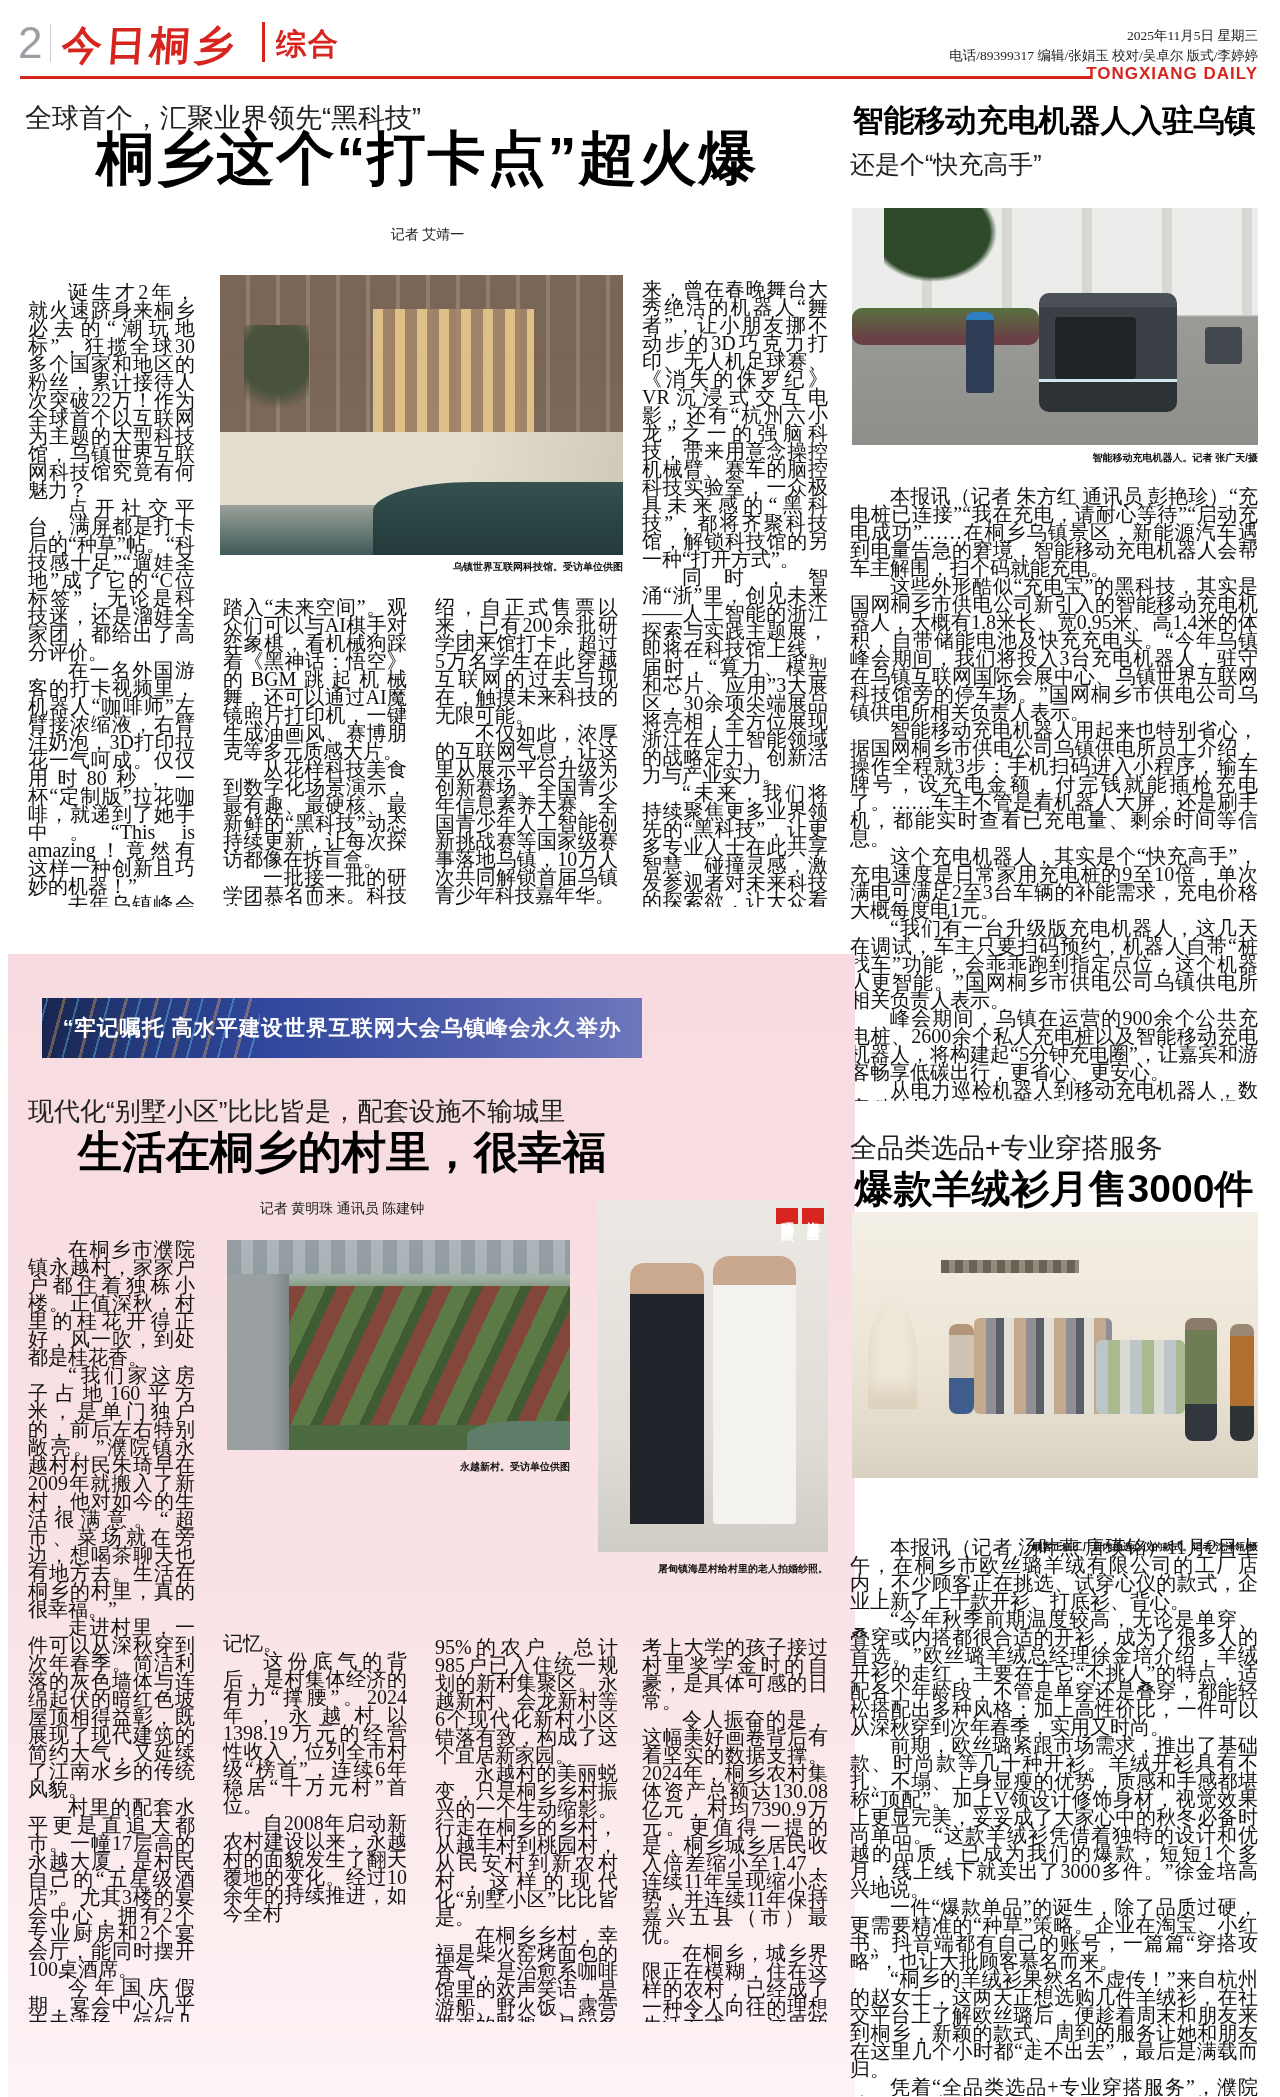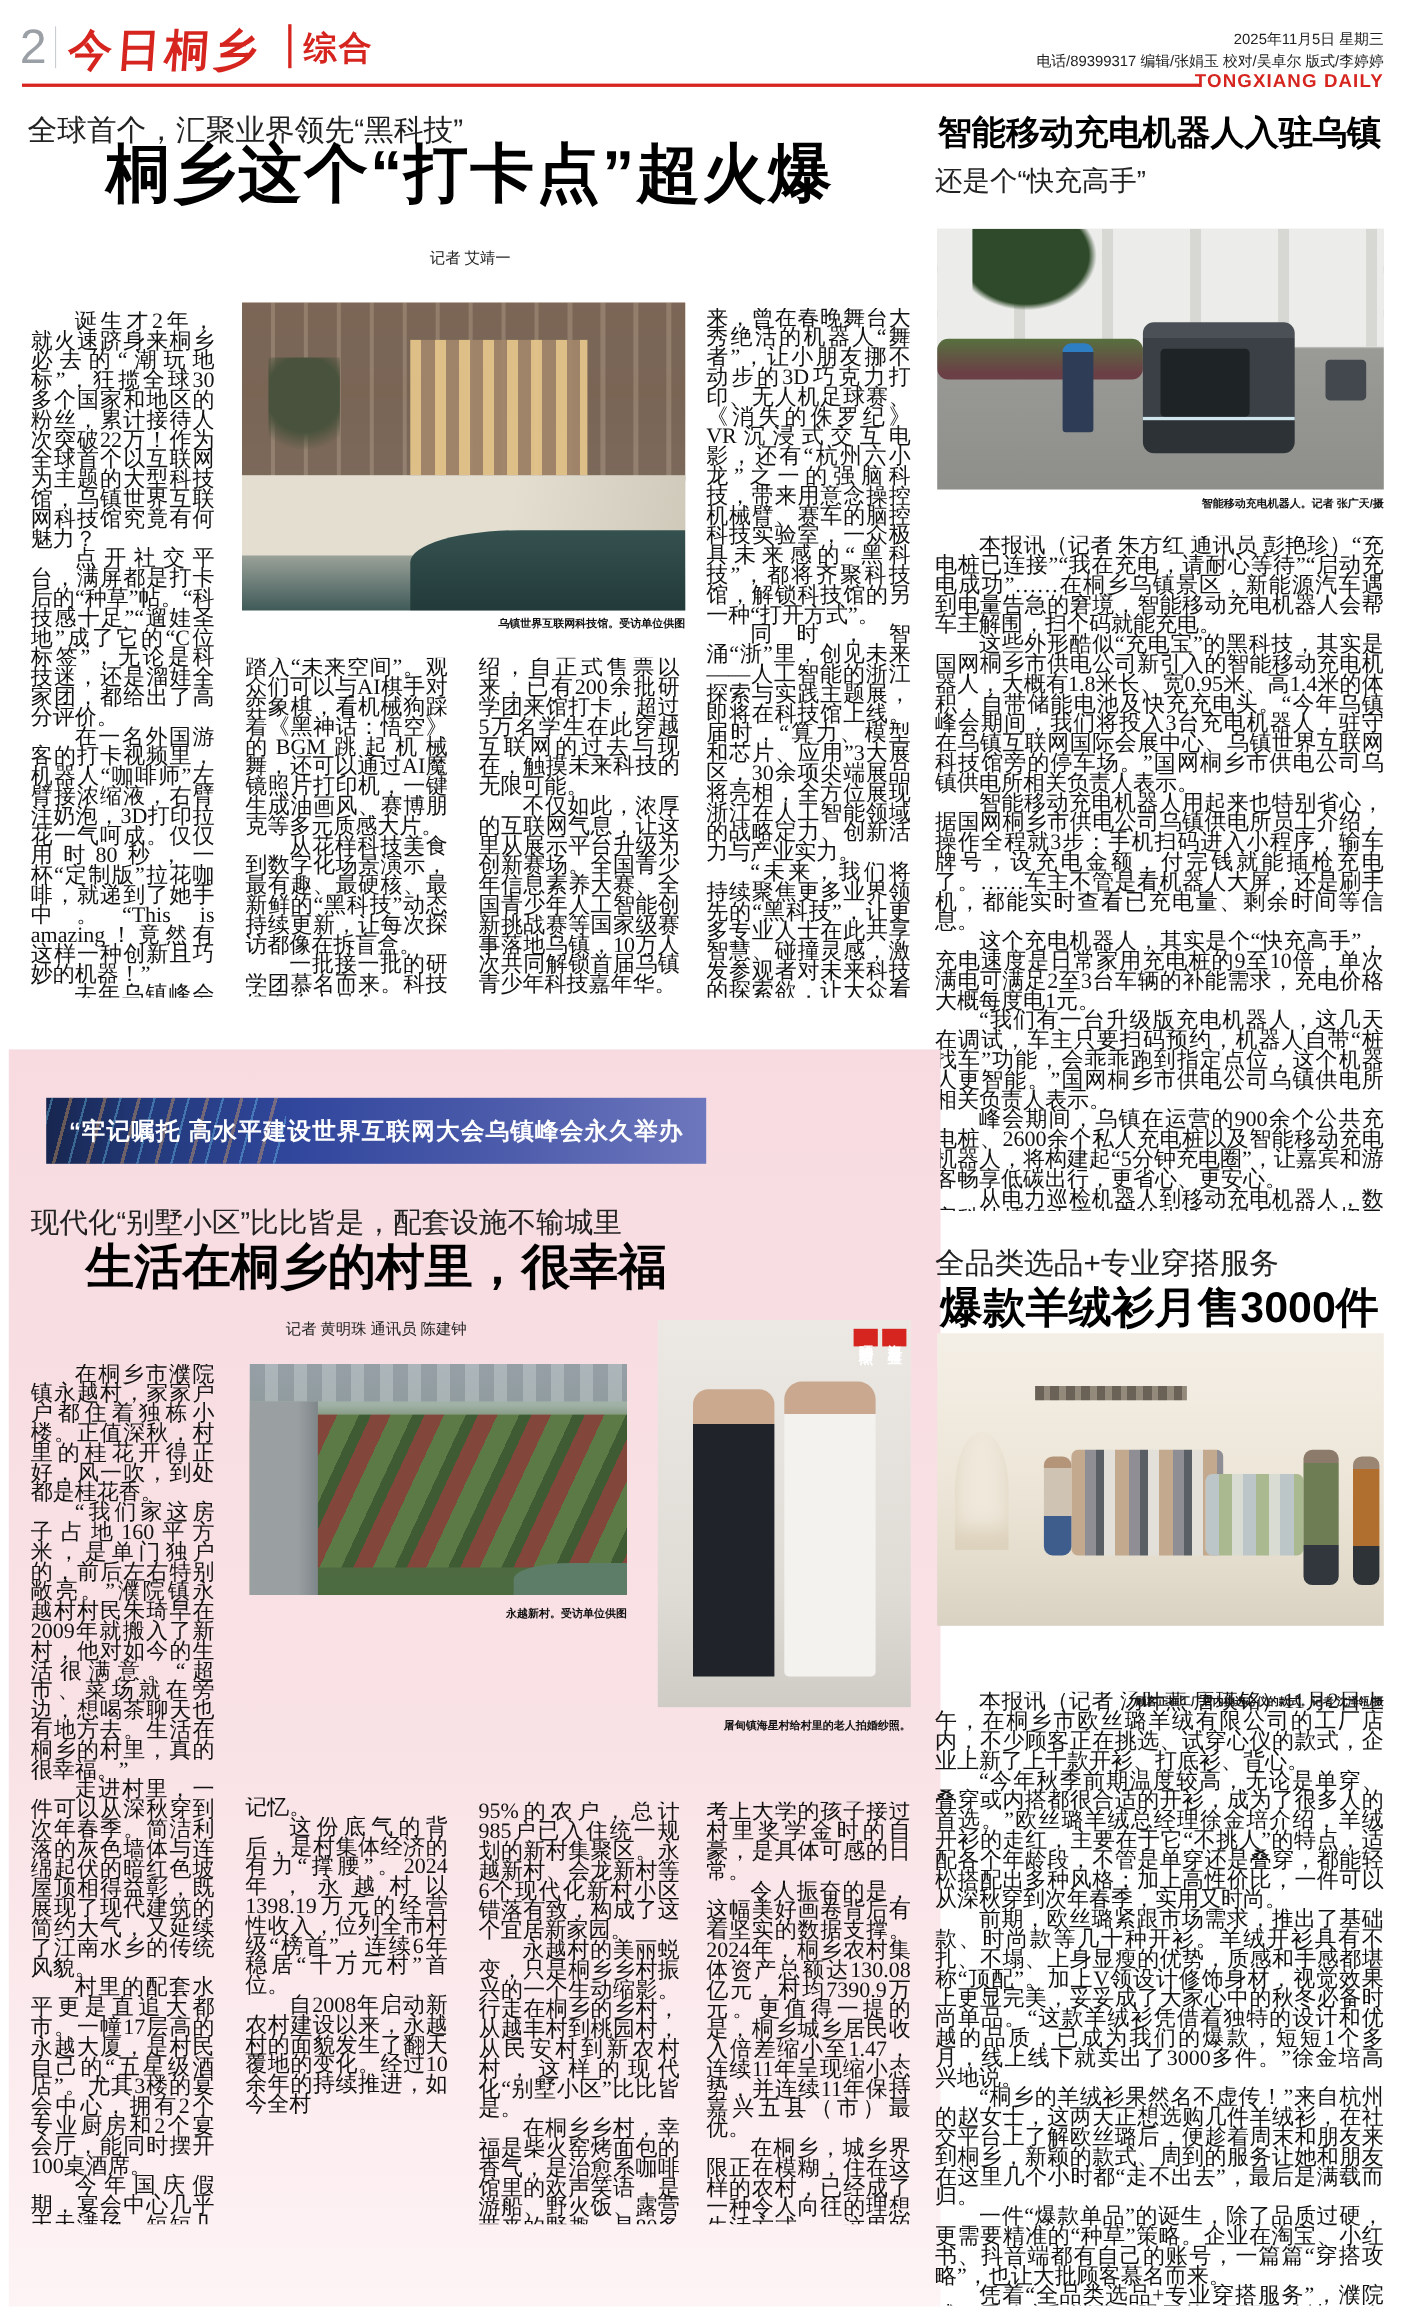--- a/index.html
+++ b/index.html
@@ -9,21 +9,21 @@
   
   .hdr-num{left:18px;top:18px;font-family:"Liberation Sans",sans-serif;
            font-size:44px;color:#9aa0a6;font-weight:400;}
   .hdr-sep{width:1px;background:#c9ccd1;top:24px;height:38px;}
   .hdr-logo{left:62px;top:18px;font-size:40px;font-weight:900;color:#d6251f;
             font-family:"Liberation Serif",serif;letter-spacing:4px;transform:skewX(-4deg);}
   .hdr-bar{left:262px;top:22px;width:3px;height:40px;background:#d6251f;}
   .hdr-sec{left:276px;top:24px;font-family:"Liberation Sans",sans-serif;
            font-size:30px;font-weight:700;color:#d6251f;letter-spacing:2px;}
   .hdr-date{right:22px;top:26px;width:560px;text-align:right;
-            font-family:Liberation Sans, sans-serif;font-size:13.5px;color:#222;line-height:20px;}
+            font-family:Liberation Serif, serif;font-size:13.5px;color:#222;line-height:20px;}
   .hdr-rule{left:20px;top:76px;width:1072px;height:3px;background:#d6251f;}
   .hdr-daily{right:22px;top:64px;font-family:"Liberation Sans",sans-serif;
              font-size:17px;font-weight:700;color:#d6251f;letter-spacing:1px;}
   
   .kicker{font-family:"Liberation Sans",sans-serif;text-align:left;color:#222;}
   .bigtitle{font-family:"Liberation Sans",sans-serif;font-weight:900;text-align:center;color:#000;}
   .byline{text-align:center;font-size:14px;color:#222;}
   .col{font-size:20px;line-height:18px;text-align:justify;overflow:hidden;color:#111;}
   .col p{margin:0;text-indent:2em;}
   .col p.cont{text-indent:0;}
@@ -240,16 +240,16 @@
   <div class="rack2"></div>
   <div class="p1"></div>
   <div class="p2"></div>
   <div class="p3"></div>
 </div>
 <div class="abs cap r" style="left:852px;top:1540px;width:406px;">顾客正在工厂店内挑选心仪的款式。记者 沈泽瓴/摄</div>
 <div class="abs col" style="left:850px;top:1538px;width:408px;height:558px;">
     <p>本报讯（记者 汤叶燕 唐瑛铭）11月2日上午，在桐乡市欧丝璐羊绒有限公司的工厂店内，不少顾客正在挑选、试穿心仪的款式，企业上新了上千款开衫、打底衫、背心。</p>
     <p>“今年秋季前期温度较高，无论是单穿、叠穿或内搭都很合适的开衫，成为了很多人的首选。”欧丝璐羊绒总经理徐金培介绍，羊绒开衫的走红，主要在于它“不挑人”的特点，适配各个年龄段，不管是单穿还是叠穿，都能轻松搭配出多种风格；加上高性价比，一件可以从深秋穿到次年春季，实用又时尚。</p>
     <p>前期，欧丝璐紧跟市场需求，推出了基础款、时尚款等几十种开衫。羊绒开衫具有不扎、不塌、上身显瘦的优势，质感和手感都堪称“顶配”。加上V领设计修饰身材，视觉效果上更显完美，妥妥成了大家心中的秋冬必备时尚单品。“这款羊绒衫凭借着独特的设计和优越的品质，已成为我们的爆款，短短1个多月，线上线下就卖出了3000多件。”徐金培高兴地说。</p>
+    <p>一件“爆款单品”的诞生，除了品质过硬，更需要精准的“种草”策略。企业在淘宝、小红书、抖音端都有自己的账号，一篇篇“穿搭攻略”，也让大批顾客慕名而来。</p>
     <p>“桐乡的羊绒衫果然名不虚传！”来自杭州的赵女士，这两天正想选购几件羊绒衫，在社交平台上了解欧丝璐后，便趁着周末和朋友来到桐乡，新颖的款式、周到的服务让她和朋友在这里几个小时都“走不出去”，最后是满载而归。</p>
-    <p>一件“爆款单品”的诞生，除了品质过硬，更需要精准的“种草”策略。企业在淘宝、小红书、抖音端都有自己的账号，一篇篇“穿搭攻略”，也让大批顾客慕名而来。</p>
     <p>凭着“全品类选品+专业穿搭服务”，濮院成了采购商和消费者眼里的“宝藏采购地”，今年1至9月，市场交易额876.62亿元，同比上升6.68%；其中9月交易额209.03亿元，同比上升13.5%。</p>
   </div>
 
 </body></html>

